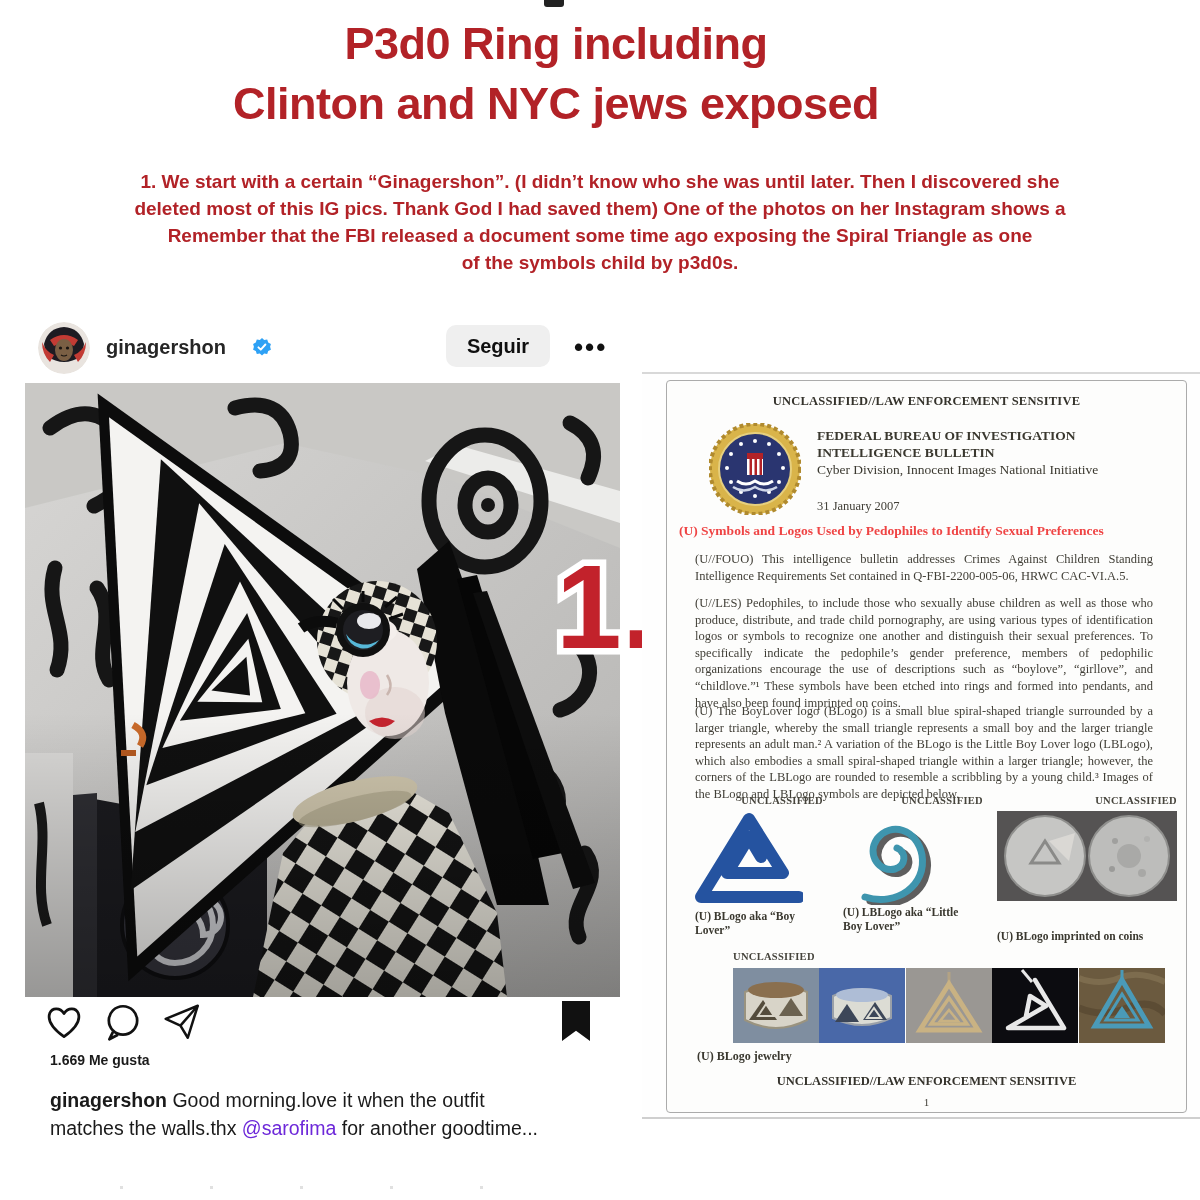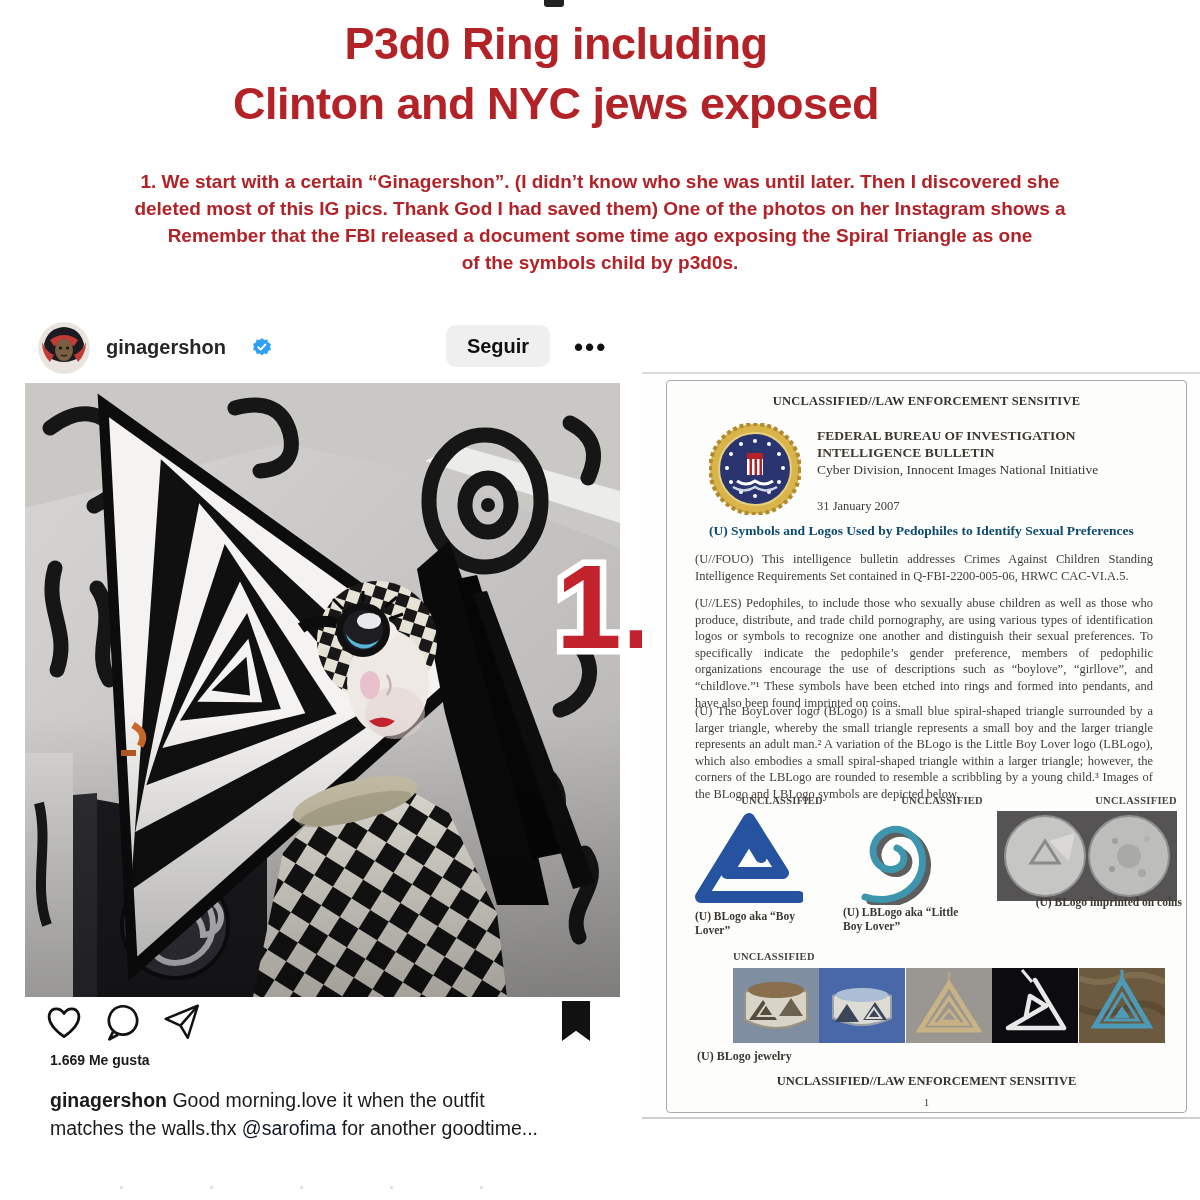--- a/index.html
+++ b/index.html
@@ -22,46 +22,46 @@
     border:none;border-radius:10px;font-family:"Liberation Sans",sans-serif;
     font-size:20px;font-weight:bold;color:#0f0f0f;text-align:center;line-height:42px;}
   .ig-more{position:absolute;left:536px;top:14px;font-size:26px;font-weight:bold;color:#111;
     letter-spacing:2px;line-height:26px;}
   .ig-photo{position:absolute;left:25px;top:383px;width:595px;height:614px;background:#bdbdbd;overflow:hidden;}
   .ig-actions{position:absolute;left:43px;top:1001px;width:560px;height:44px;}
   .ig-icon{position:absolute;top:0;width:42px;height:42px;}
   .ig-likes{position:absolute;left:50px;top:1052px;font-size:14px;font-weight:bold;color:#1a1a1a;}
   .ig-caption{position:absolute;left:50px;top:1086px;width:505px;font-size:19.5px;line-height:28px;color:#1a1a1a;}
   .ig-caption .u{font-weight:bold;}
-  .ig-caption .m{color:#0f172a;}
+  .ig-caption .m{color:#6d28d9;}
   .fade-dots{position:absolute;left:120px;top:1186px;width:420px;height:3px;
     background:repeating-linear-gradient(90deg,#d9d9d9 0 3px,transparent 3px 90px);opacity:.8;}
   
   .big-num{position:absolute;left:536px;top:536px;width:150px;height:140px;}
   
   .doc-outer{position:absolute;left:642px;top:372px;width:558px;height:743px;background:#fefefe;
     border-top:2px solid #d8d8d8;border-bottom:2px solid #cfcfcf;}
   .doc-page{position:absolute;left:24px;top:6px;width:519px;height:731px;background:#fdfdfc;
     border:1.5px solid #ababab;border-radius:4px;
     font-family:"Liberation Serif",serif;color:#403e36;}
   .doc-banner{position:absolute;left:0;top:13px;width:100%;text-align:center;
     font-weight:bold;font-size:12.5px;color:#35332c;letter-spacing:.2px;}
   .doc-seal{position:absolute;left:42px;top:42px;width:92px;height:92px;}
   .doc-agency{position:absolute;left:150px;top:46px;font-size:13.5px;line-height:17px;color:#3a382f;}
   .doc-agency .b{font-weight:bold;}
   .doc-date{position:absolute;left:150px;top:118px;font-size:12.5px;}
-  .doc-title{position:absolute;left:42px;top:142px;width:468px;font-weight:bold;font-size:13.5px;color:#0c4a6e;}
+  .doc-title{position:absolute;left:12px;top:142px;width:468px;font-weight:bold;font-size:13.5px;color:#ef4444;}
   .doc-para{position:absolute;left:28px;width:458px;font-size:12.5px;line-height:16.6px;text-align:justify;}
   .p1{top:170px;} .p2{top:214px;} .p3{top:322px;}
   .uncl{font-weight:bold;font-size:10.5px;letter-spacing:.3px;color:#46443c;text-align:right;}
   .sym-col{position:absolute;top:414px;}
   .sc1{left:28px;width:128px;} .sc2{left:176px;width:140px;} .sc3{left:330px;width:180px;}
   .sym-img{margin-top:5px;}
   .sym-cap{position:absolute;font-weight:bold;font-size:11.5px;line-height:14px;color:#3a382f;}
-  .cap1{left:28px;top:528px;width:120px;} .cap2{left:176px;top:524px;width:135px;} .cap3{left:330px;top:514px;width:185px;text-align:right;}
+  .cap1{left:28px;top:528px;width:120px;} .cap2{left:176px;top:524px;width:135px;} .cap3{left:330px;top:548px;width:185px;}
   .jw-label{position:absolute;left:66px;top:570px;}
   .jewelry{position:absolute;left:66px;top:587px;width:432px;height:75px;display:flex;}
   .jewelry .tile{width:86.4px;height:75px;position:relative;}
   .jw-cap{position:absolute;left:30px;top:668px;font-weight:bold;font-size:12px;color:#3a382f;}
   .doc-footer{position:absolute;left:0;top:693px;width:100%;text-align:center;
     font-weight:bold;font-size:12.5px;color:#35332c;}
   .doc-pageno{position:absolute;left:0;top:715px;width:100%;text-align:center;font-size:11px;}
 </style>
 </head>
 <body>

